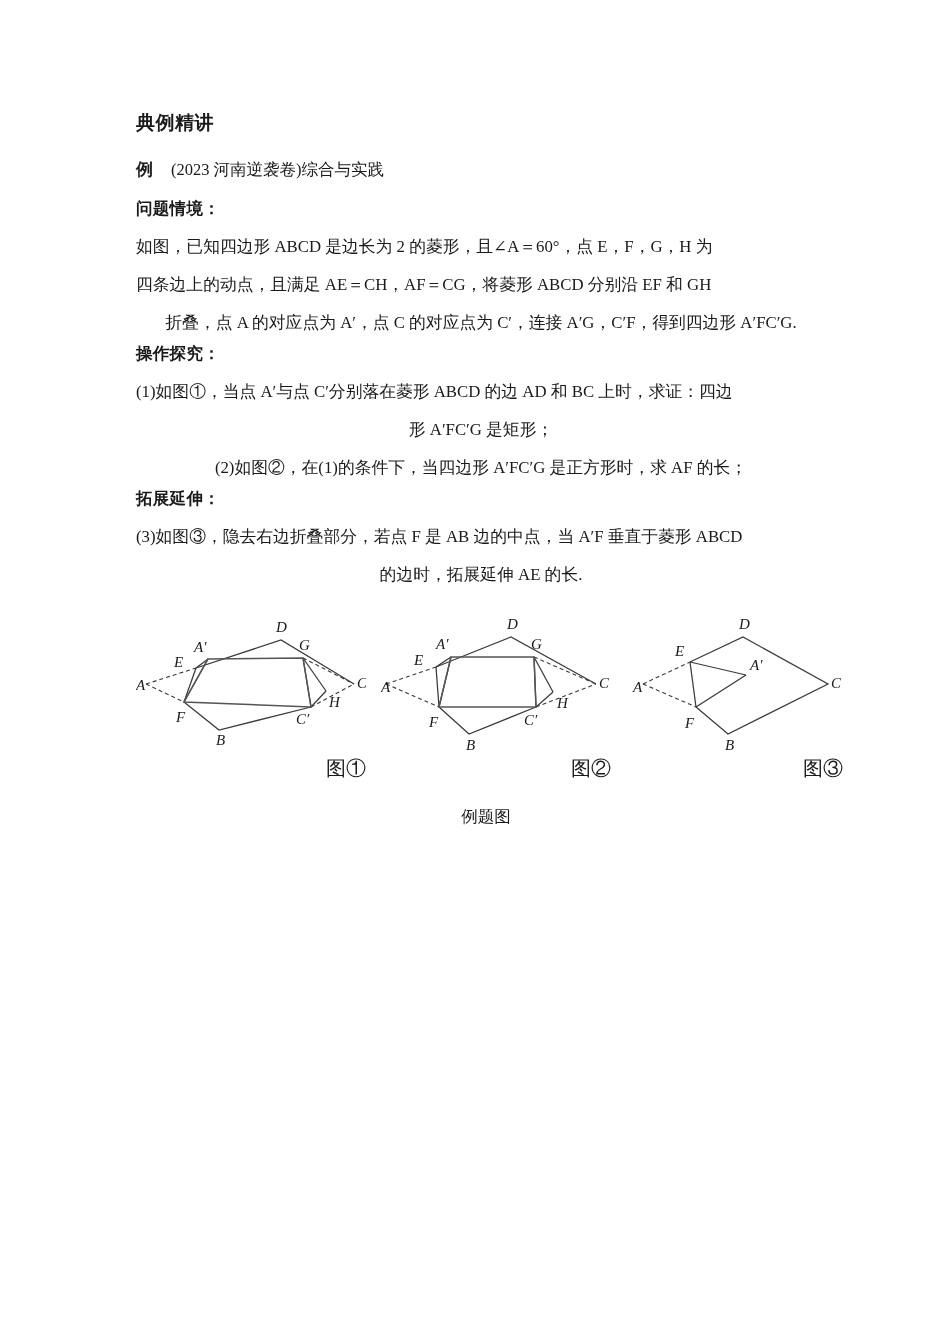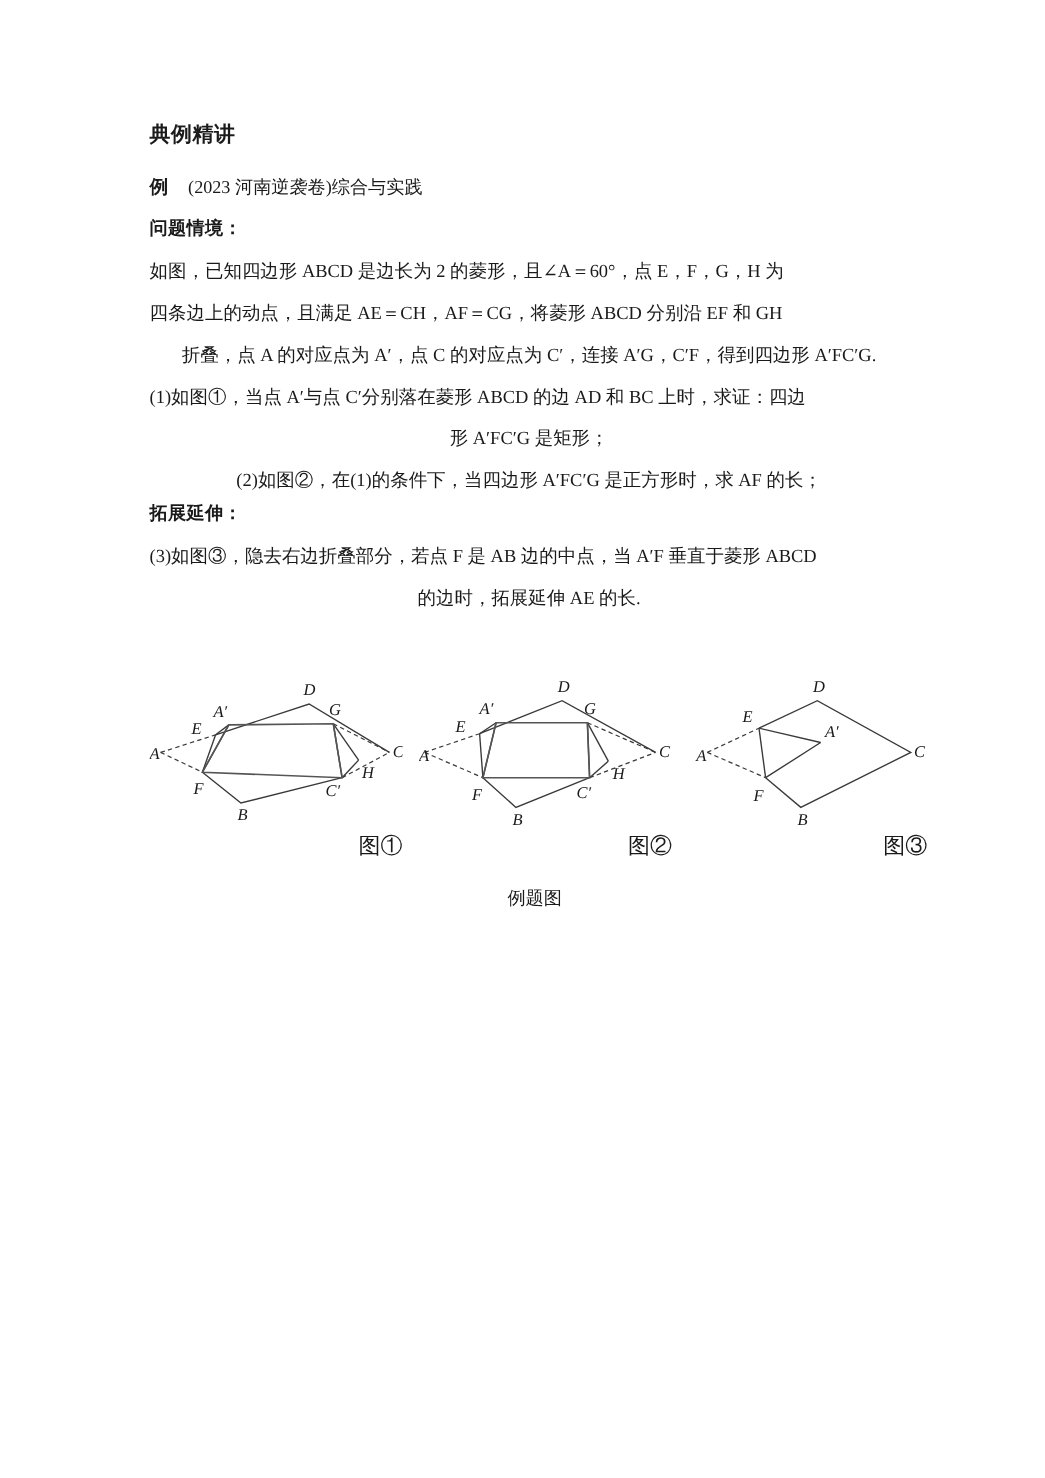--- a/index.html
+++ b/index.html
@@ -136,20 +136,21 @@
 
     <div class="ex-line">
       <span class="ex-label">例</span><span class="ex-body">(2023 河南逆袭卷)综合与实践</span>
     </div>
 
     <h2 class="h-sub">问题情境：</h2>
     <p class="para">如图，已知四边形 ABCD 是边长为 2 的菱形，且∠A＝60°，点 E，F，G，H 为</p>
     <p class="para">四条边上的动点，且满足 AE＝CH，AF＝CG，将菱形 ABCD 分别沿 EF 和 GH</p>
     <p class="para tight">折叠，点 A 的对应点为 A′，点 C 的对应点为 C′，连接 A′G，C′F，得到四边形 A′FC′G.</p>
 
+    <h2 class="h-sub">操作探究：</h2>
     <p class="para">(1)如图①，当点 A′与点 C′分别落在菱形 ABCD 的边 AD 和 BC 上时，求证：四边</p>
     <p class="para tight">形 A′FC′G 是矩形；</p>
     <p class="para tight">(2)如图②，在(1)的条件下，当四边形 A′FC′G 是正方形时，求 AF 的长；</p>
 
     <h2 class="h-sub">拓展延伸：</h2>
     <p class="para">(3)如图③，隐去右边折叠部分，若点 F 是 AB 边的中点，当 A′F 垂直于菱形 ABCD</p>
     <p class="para tight">的边时，拓展延伸 AE 的长.</p>
 
   </div>
 

